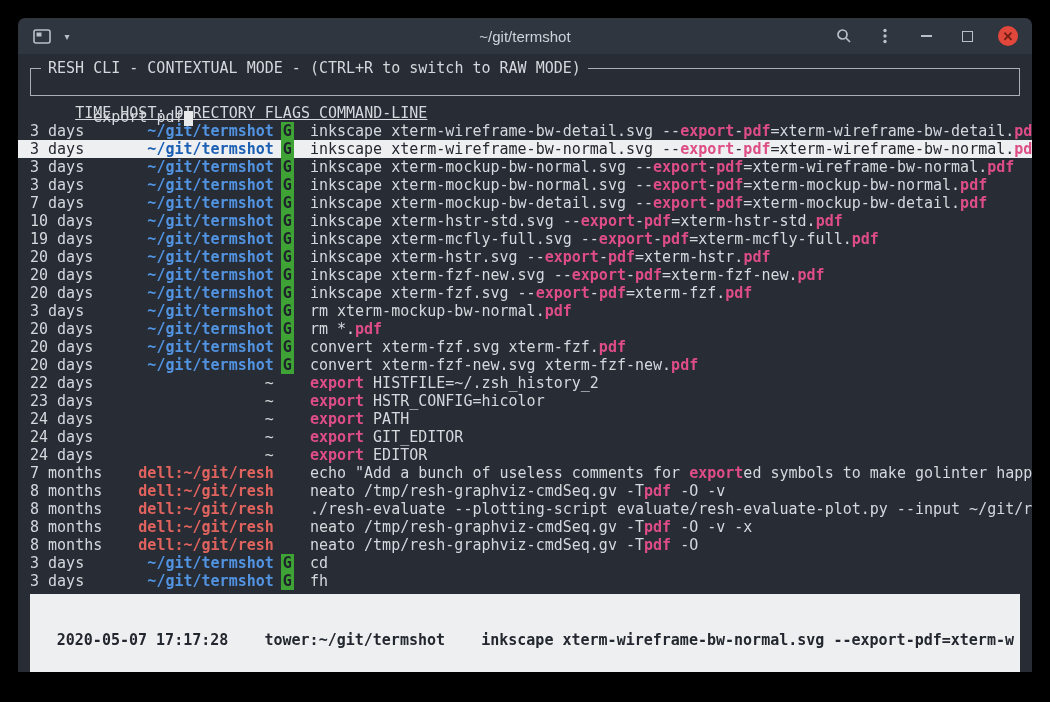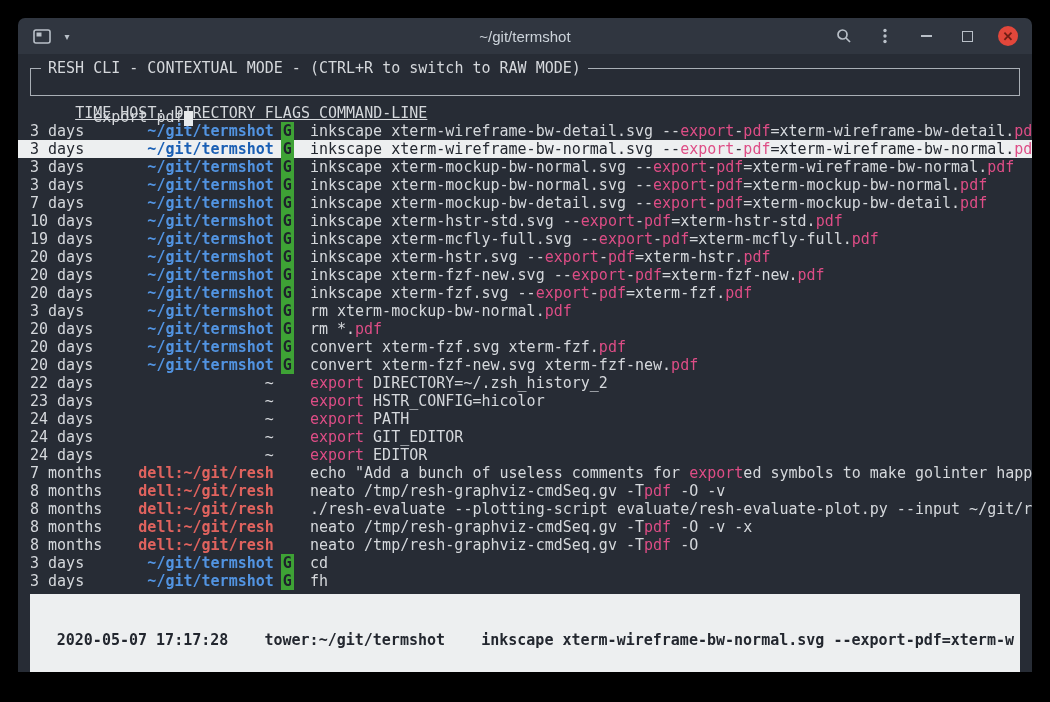--- a/index.html
+++ b/index.html
@@ -80,21 +80,21 @@
   .cell-dir.red{color:var(--host-red,#e0635e);}
   .cell-dir.plain{color:var(--text,#d5d8dc);font-weight:normal;}
   .cell-flags{width:1ch;margin-left:1ch;text-align:center;}
   .cell-flags.g{
     background:var(--flag-green,#3ea235);
     color:#1d222b;font-weight:bold;
     padding:0 2px;margin-right:-2px;margin-left:calc(1ch - 2px);
   }
   .cell-cmd{margin-left:2ch;}
   .cell-cmd span{display:inline;}
-  .cell-cmd .hl{color:var(--match-pink,#de4d86);font-weight:normal;}
+  .cell-cmd .hl{color:var(--match-pink,#de4d86);font-weight:bold;}
   .row.selected{background:var(--selection-bg,#edeff0);color:var(--selection-fg,#23272f);}
   .row.selected .cell-dir.blue{color:var(--accent-blue-selected,#1a5fb4);}
   .row.selected .cell-cmd .hl{color:var(--match-pink,#de4d86);}
   
   .detail{
     margin:4px 12px 0 12px;
     background:var(--selection-bg,#edeff0);
     color:var(--selection-fg,#23272f);
     font-weight:bold;white-space:pre;
     padding:1px 6px;overflow:hidden;
@@ -184,21 +184,21 @@
   <div class="row"><span class="cell-time">20 days</span><span class="cell-dir blue">~/git/termshot</span><span class="cell-flags g">G</span><span class="cell-cmd"><span>inkscape xterm-fzf.svg --</span><span class="hl">export</span><span>-</span><span class="hl">pdf</span><span>=xterm-fzf.</span><span class="hl">pdf</span></span></div>
 
   <div class="row"><span class="cell-time">3 days</span><span class="cell-dir blue">~/git/termshot</span><span class="cell-flags g">G</span><span class="cell-cmd"><span>rm xterm-mockup-bw-normal.</span><span class="hl">pdf</span></span></div>
 
   <div class="row"><span class="cell-time">20 days</span><span class="cell-dir blue">~/git/termshot</span><span class="cell-flags g">G</span><span class="cell-cmd"><span>rm *.</span><span class="hl">pdf</span></span></div>
 
   <div class="row"><span class="cell-time">20 days</span><span class="cell-dir blue">~/git/termshot</span><span class="cell-flags g">G</span><span class="cell-cmd"><span>convert xterm-fzf.svg xterm-fzf.</span><span class="hl">pdf</span></span></div>
 
   <div class="row"><span class="cell-time">20 days</span><span class="cell-dir blue">~/git/termshot</span><span class="cell-flags g">G</span><span class="cell-cmd"><span>convert xterm-fzf-new.svg xterm-fzf-new.</span><span class="hl">pdf</span></span></div>
 
-  <div class="row"><span class="cell-time">22 days</span><span class="cell-dir plain">~</span><span class="cell-flags"></span><span class="cell-cmd"><span class="hl">export</span><span> DIRECTORY=~/.zsh_history_2</span></span></div>
+  <div class="row"><span class="cell-time">22 days</span><span class="cell-dir plain">~</span><span class="cell-flags"></span><span class="cell-cmd"><span class="hl">export</span><span> HISTFILE=~/.zsh_history_2</span></span></div>
 
   <div class="row"><span class="cell-time">23 days</span><span class="cell-dir plain">~</span><span class="cell-flags"></span><span class="cell-cmd"><span class="hl">export</span><span> HSTR_CONFIG=hicolor</span></span></div>
 
   <div class="row"><span class="cell-time">24 days</span><span class="cell-dir plain">~</span><span class="cell-flags"></span><span class="cell-cmd"><span class="hl">export</span><span> PATH</span></span></div>
 
   <div class="row"><span class="cell-time">24 days</span><span class="cell-dir plain">~</span><span class="cell-flags"></span><span class="cell-cmd"><span class="hl">export</span><span> GIT_EDITOR</span></span></div>
 
   <div class="row"><span class="cell-time">24 days</span><span class="cell-dir plain">~</span><span class="cell-flags"></span><span class="cell-cmd"><span class="hl">export</span><span> EDITOR</span></span></div>
 
   <div class="row"><span class="cell-time">7 months</span><span class="cell-dir red">dell:~/git/resh</span><span class="cell-flags"></span><span class="cell-cmd"><span>echo "Add a bunch of useless comments for </span><span class="hl">export</span><span>ed symbols to make golinter happ</span></span></div>

